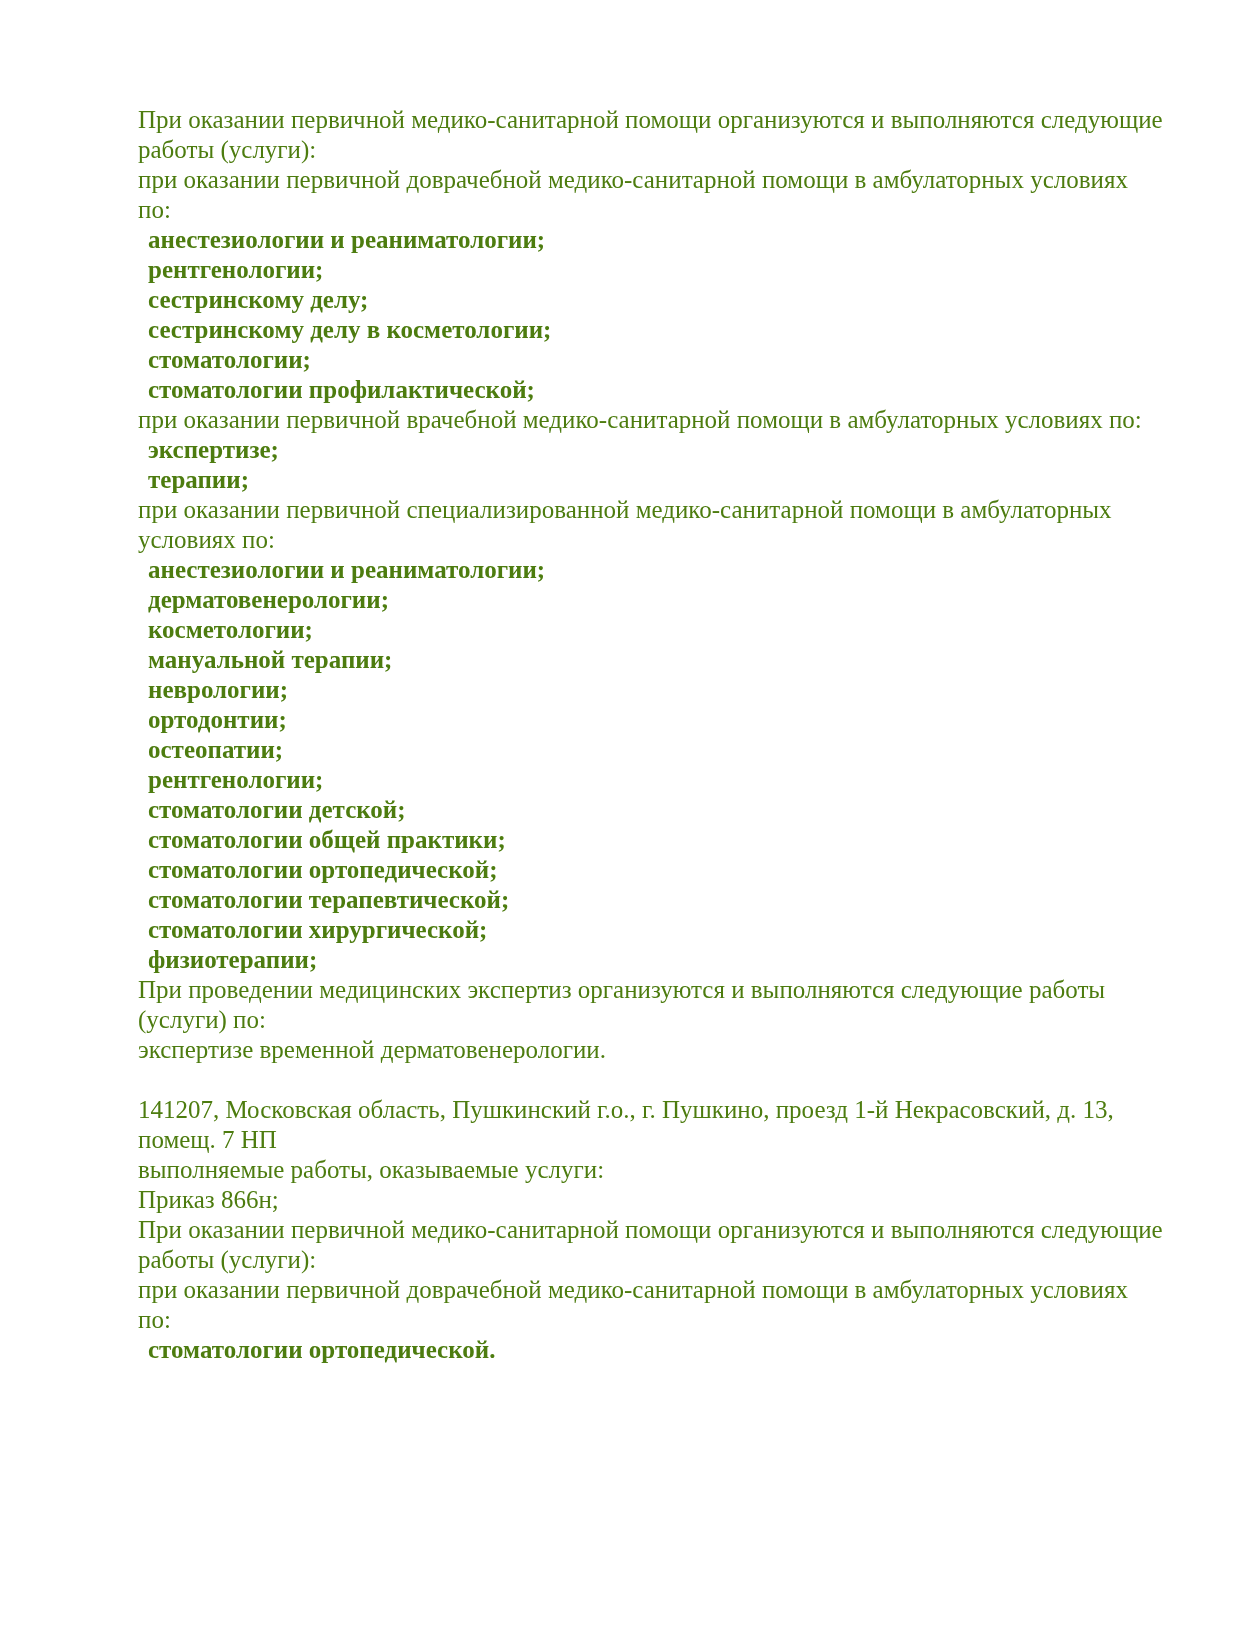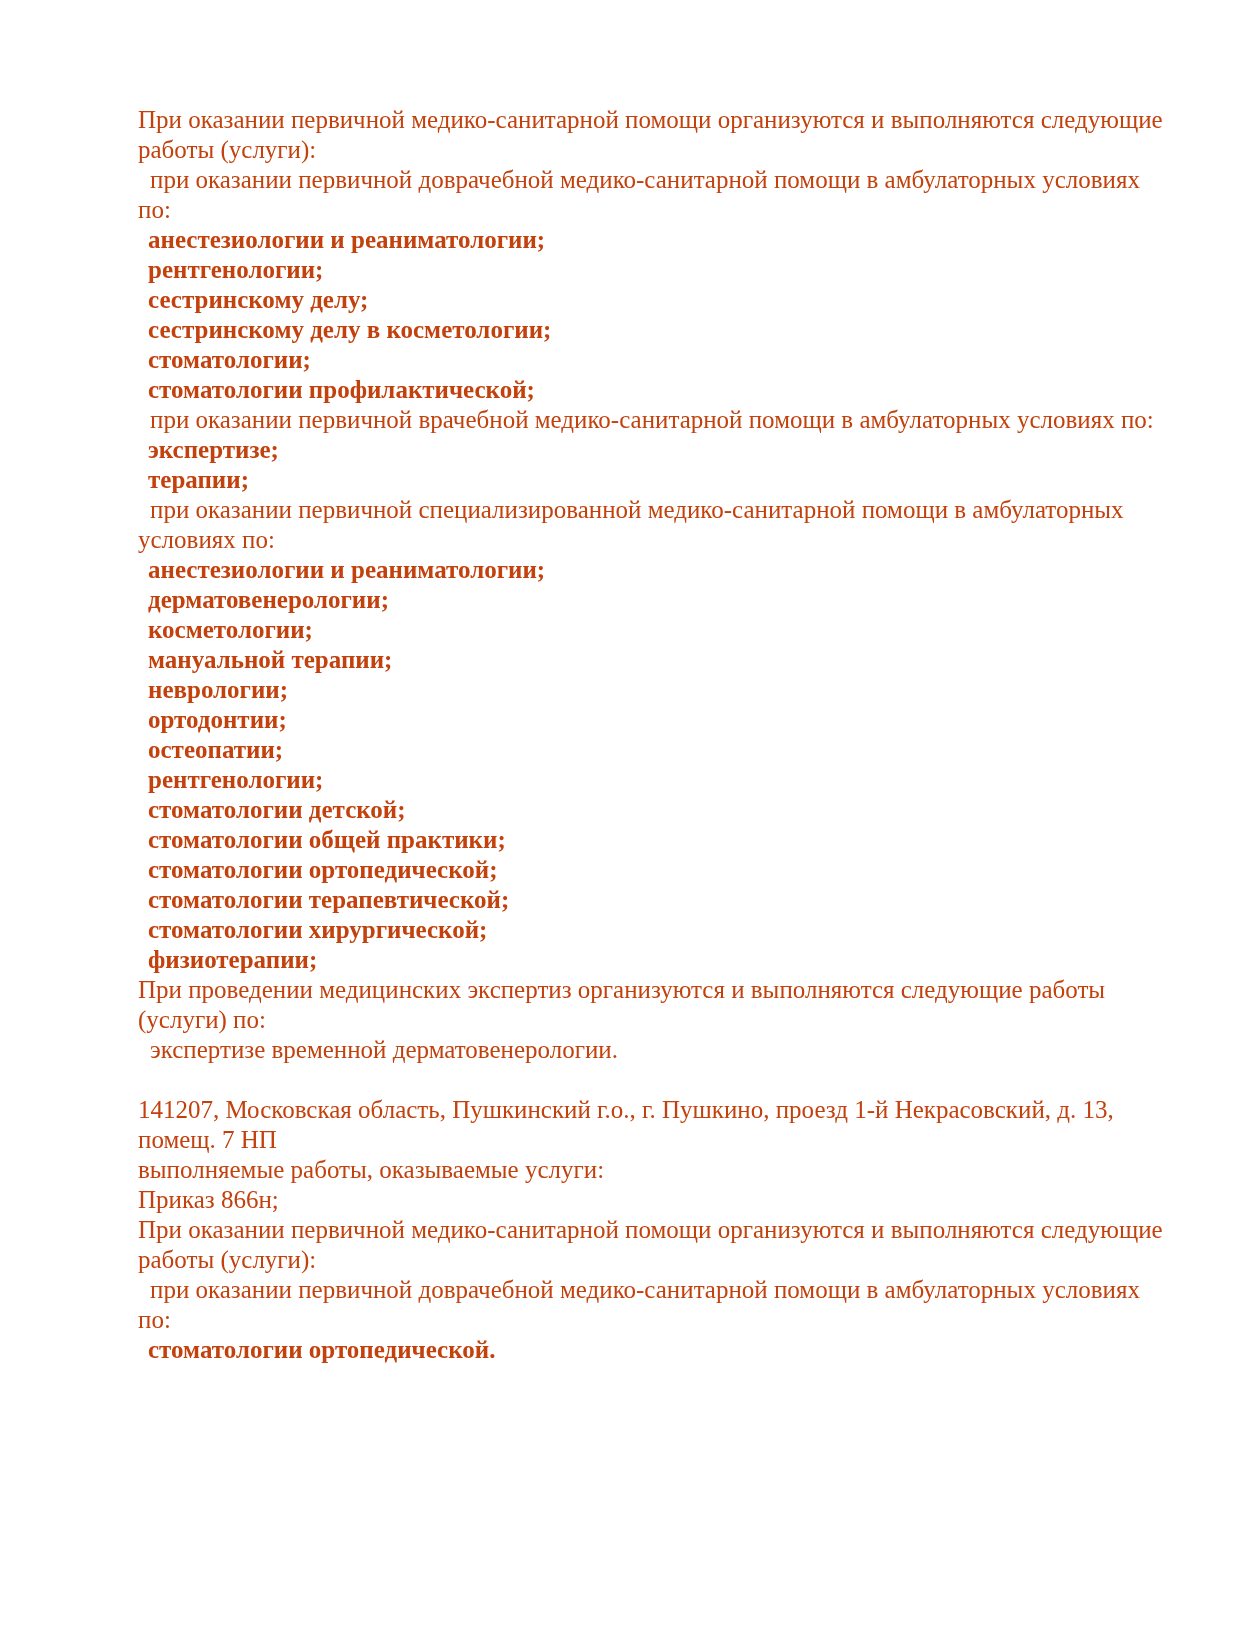--- a/index.html
+++ b/index.html
@@ -18,27 +18,27 @@
     font-size: 25px;
     line-height: 30px;
     padding: 105px 100px 0 138px;
     overflow: hidden;
   }
   .doc-body .line {
     white-space: nowrap;
     height: 30px;
   }
   .doc-body .indent-0 { margin-left: 0; }
-  .doc-body .indent-1 { margin-left: 12px; }
+  .doc-body .indent-1 { }
   .doc-body .indent-2 { margin-left: 10px; font-weight: bold; }
 </style>
 </head>
 <body>
 
-<div class="page" style="background: rgb(255, 255, 255); color: #c2410c;">
+<div class="page" style="background: rgb(255, 255, 255); color: #4d7c0f;">
   <div class="doc-body">
       <div class="line indent-0">При оказании первичной медико-санитарной помощи организуются и выполняются следующие</div>
       <div class="line indent-0">работы (услуги):</div>
       <div class="line indent-1">при оказании первичной доврачебной медико-санитарной помощи в амбулаторных условиях</div>
       <div class="line indent-0">по:</div>
       <div class="line indent-2">анестезиологии и реаниматологии;</div>
       <div class="line indent-2">рентгенологии;</div>
       <div class="line indent-2">сестринскому делу;</div>
       <div class="line indent-2">сестринскому делу в косметологии;</div>
       <div class="line indent-2">стоматологии;</div>

